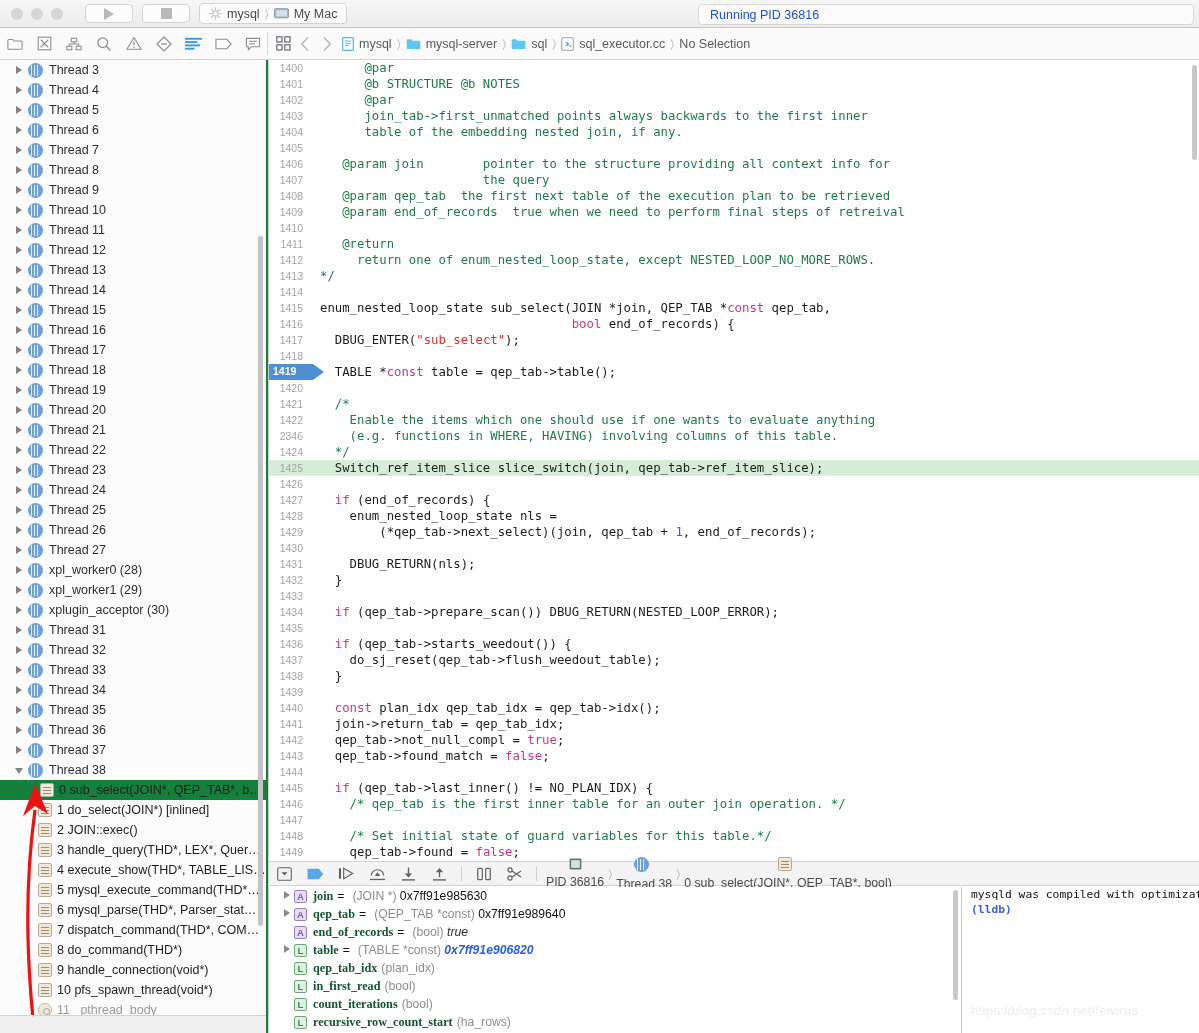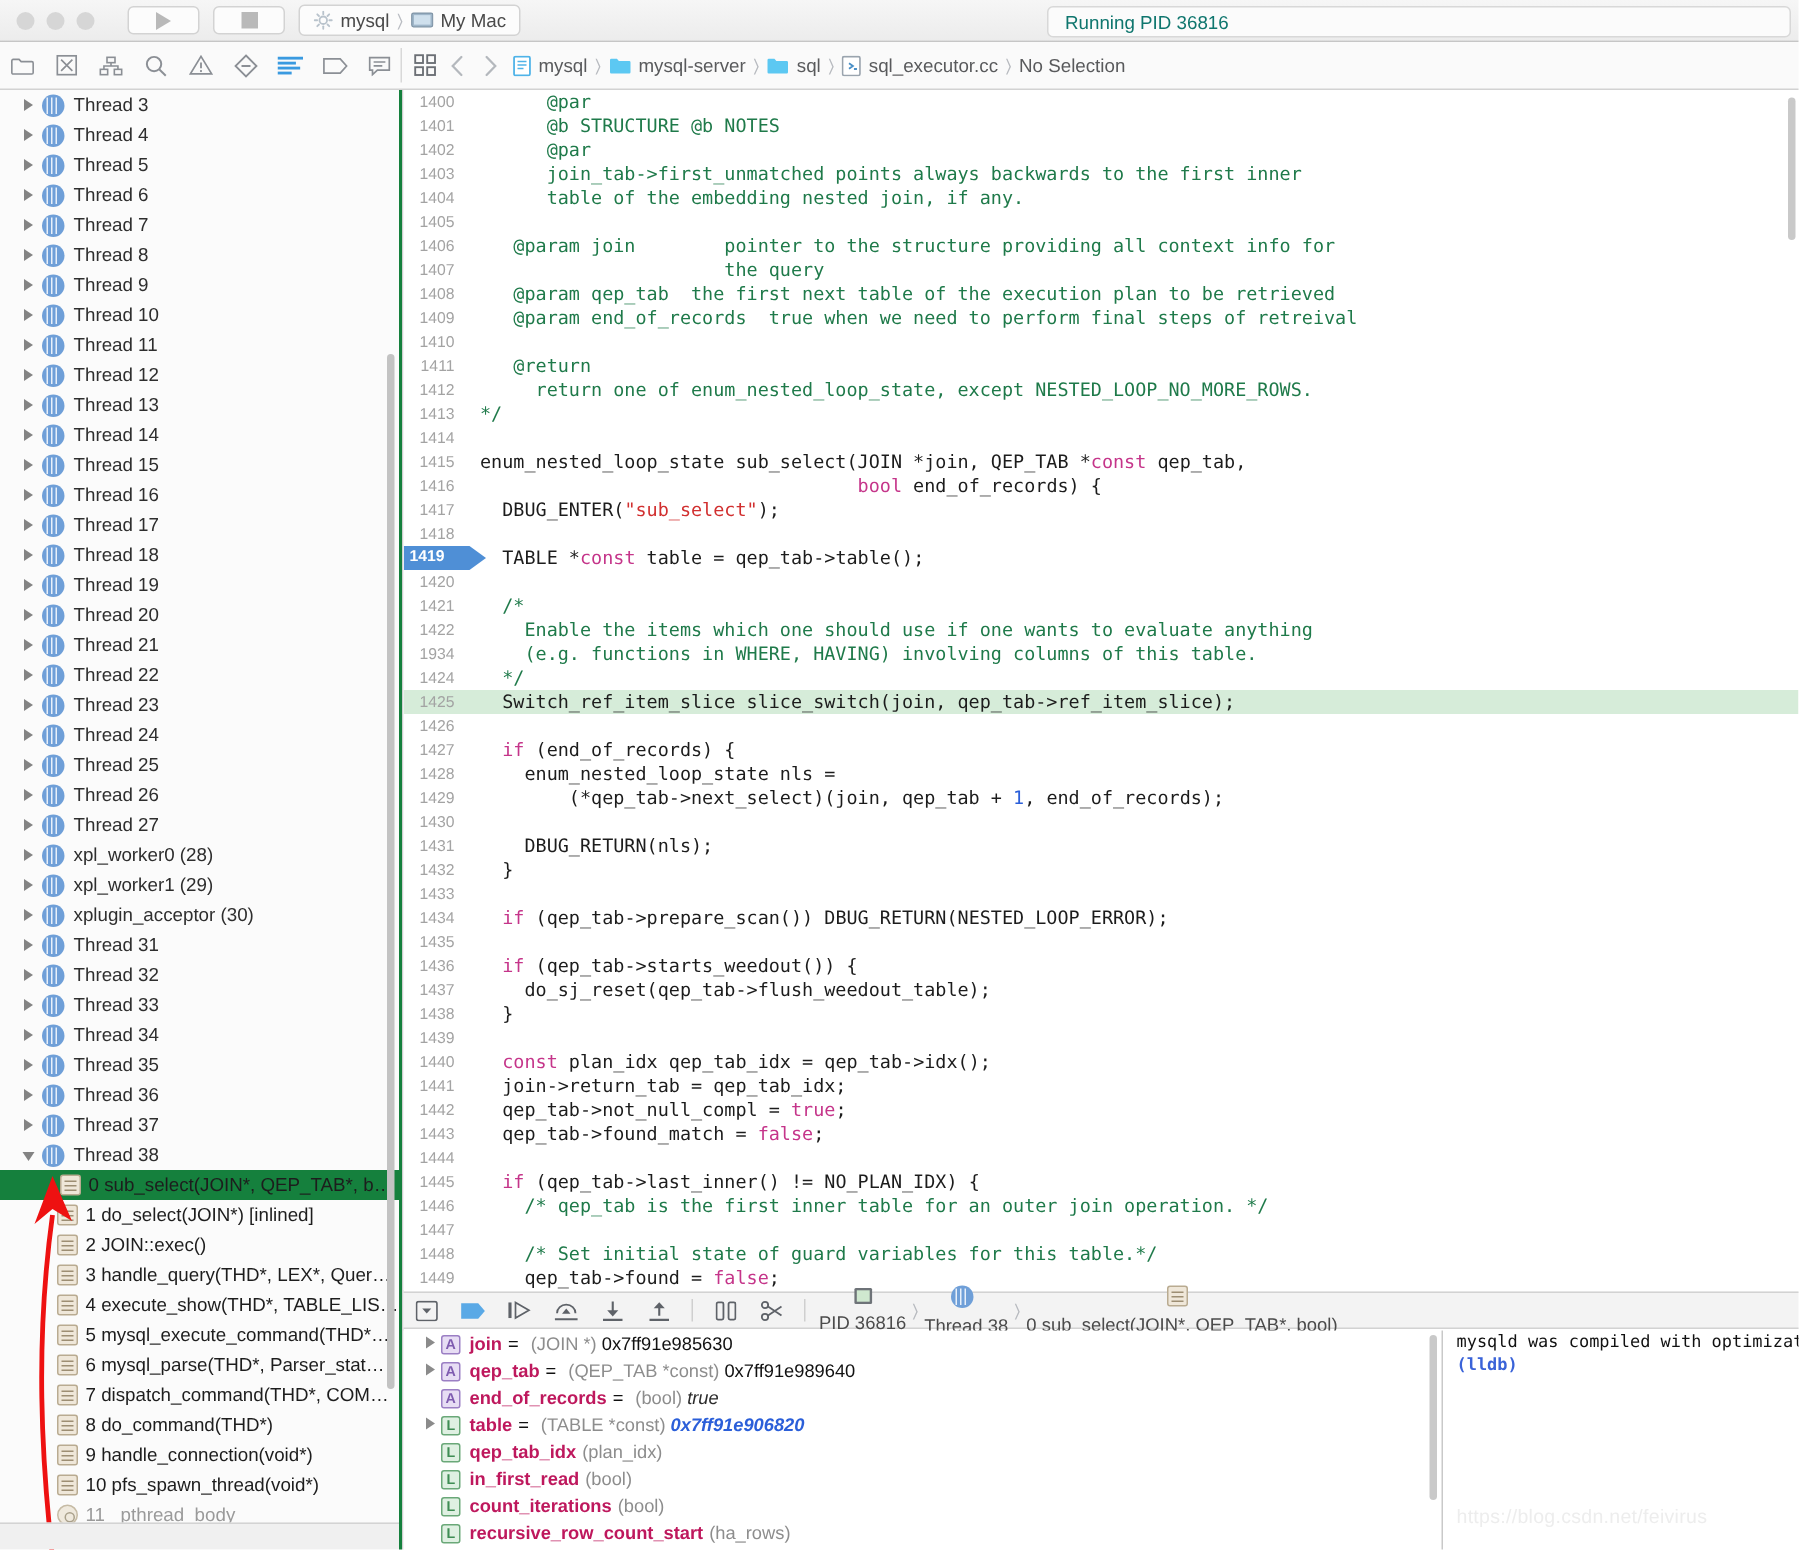--- a/index.html
+++ b/index.html
@@ -19,21 +19,21 @@
   .tri-right { width:0;height:0;border-left:10px solid #b9b9b9;
     border-top:6px solid transparent;border-bottom:6px solid transparent; }
   .sq-stop { width:11px;height:11px;background:#b9b9b9; }
   #scheme-box { margin-left:9px; height:21px; border:1px solid #d3d3d3; border-radius:4px;
     background:#fcfcfc; display:flex; align-items:center; padding:0 9px; gap:5px; }
   .scheme-txt { font-size:12.5px; color:#4a4a4a; }
   .bc-sep { color:#b9bcc2; font-size:12px; }
   #status-box { position:absolute; left:698px; top:4px; width:496px; height:21px;
     border:1px solid #d8d8d8; border-radius:4px; background:#fbfbfb;
     display:flex; align-items:center; padding-left:11px; }
-  #status-box span { font-size:12.5px; color:#0f766e; }
+  #status-box span { font-size:12.5px; color:#1d4ed8; }
 
   
   #toolbar { position:absolute; left:0; top:28px; width:1199px; height:32px;
     background:#fafafa; border-bottom:1px solid #d2d2d2; }
   #left-toolbar { position:absolute; left:0; top:0; width:268px; height:31px;
     display:flex; align-items:center; }
   #left-toolbar .ticon { width:31px; height:31px; display:flex; align-items:center;
     justify-content:center; }
   #toolbar-divider { position:absolute; left:267px; top:4px; width:1px; height:23px;
     background:#d8d8d8; }
@@ -116,21 +116,21 @@
   .vrow { height:18px; display:flex; align-items:center; padding-left:13px;
     font-size:12.2px; white-space:nowrap; }
   .vdisc { width:12px; flex:0 0 auto; position:relative; height:12px; }
   .vdisc.has::after{content:"";position:absolute;left:2px;top:1px;width:0;height:0;
     border-left:6px solid #8b8b8b;border-top:4.5px solid transparent;border-bottom:4.5px solid transparent;}
   .badge { width:13px;height:13px;border-radius:2px;margin-right:6px;flex:0 0 auto;
     font-size:9.5px;font-weight:bold;display:flex;align-items:center;justify-content:center;
     font-family:"Liberation Sans",sans-serif;}
   .badge.A { background:#e7ddf4;border:1px solid #9b7fc4;color:#7f5cb0; }
   .badge.L { background:#dff0e2;border:1px solid #6aa878;color:#3f8d54; }
-  .vname { font-weight:bold; color:#be185d; }
+  .vname { font-weight:bold; color:#14532d;font-family:Liberation Serif, serif; }
   .vtype { color:#8d8d8d; margin:0 0 0 4px; }
   .veq { color:#111; margin:0 4px; }
   .vval { color:#111; }
   .vval.it { font-style:italic; color:#2b2b2b; }
   .vval.ptr { font-style:italic; color:#2b5fd9; font-weight:bold; }
   #varpanel-scroll { position:absolute; right:3px; top:3px; width:5px; height:110px;
     background:#c9c9c9; border-radius:3px; }
   #var-divider { position:absolute; left:961px; top:887px; width:1px; height:146px; background:#c9c9c9; }
 
   
@@ -573,21 +573,21 @@
       <div class="cline"><span class="ln">1413</span><span class="ctext"><span class="cm">*/</span></span></div>
       <div class="cline"><span class="ln">1414</span><span class="ctext"></span></div>
       <div class="cline"><span class="ln">1415</span><span class="ctext">enum_nested_loop_state sub_select(JOIN *join, QEP_TAB *<span class="k">const</span> qep_tab,</span></div>
       <div class="cline"><span class="ln">1416</span><span class="ctext">                                  <span class="k">bool</span> end_of_records) {</span></div>
       <div class="cline"><span class="ln">1417</span><span class="ctext">  DBUG_ENTER(<span class="st">"sub_select"</span>);</span></div>
       <div class="cline"><span class="ln">1418</span><span class="ctext"></span></div>
       <div class="cline cur"><span class="curmark"><span>1419</span></span><span class="ln"></span><span class="ctext">  TABLE *<span class="k">const</span> table = qep_tab-&gt;table();</span></div>
       <div class="cline"><span class="ln">1420</span><span class="ctext"></span></div>
       <div class="cline"><span class="ln">1421</span><span class="ctext"><span class="cm">  /*</span></span></div>
       <div class="cline"><span class="ln">1422</span><span class="ctext"><span class="cm">    Enable the items which one should use if one wants to evaluate anything</span></span></div>
-      <div class="cline"><span class="ln">1934</span><span class="ctext"><span class="cm">    (e.g. functions in WHERE, HAVING) involving columns of this table.</span></span></div>
+      <div class="cline"><span class="ln">2346</span><span class="ctext"><span class="cm">    (e.g. functions in WHERE, HAVING) involving columns of this table.</span></span></div>
       <div class="cline"><span class="ln">1424</span><span class="ctext"><span class="cm">  */</span></span></div>
       <div class="cline hl"><span class="ln">1425</span><span class="ctext">  Switch_ref_item_slice slice_switch(join, qep_tab-&gt;ref_item_slice);</span></div>
       <div class="cline"><span class="ln">1426</span><span class="ctext"></span></div>
       <div class="cline"><span class="ln">1427</span><span class="ctext">  <span class="k">if</span> (end_of_records) {</span></div>
       <div class="cline"><span class="ln">1428</span><span class="ctext">    enum_nested_loop_state nls =</span></div>
       <div class="cline"><span class="ln">1429</span><span class="ctext">        (*qep_tab-&gt;next_select)(join, qep_tab + <span class="nu">1</span>, end_of_records);</span></div>
       <div class="cline"><span class="ln">1430</span><span class="ctext"></span></div>
       <div class="cline"><span class="ln">1431</span><span class="ctext">    DBUG_RETURN(nls);</span></div>
       <div class="cline"><span class="ln">1432</span><span class="ctext">  }</span></div>
       <div class="cline"><span class="ln">1433</span><span class="ctext"></span></div>

